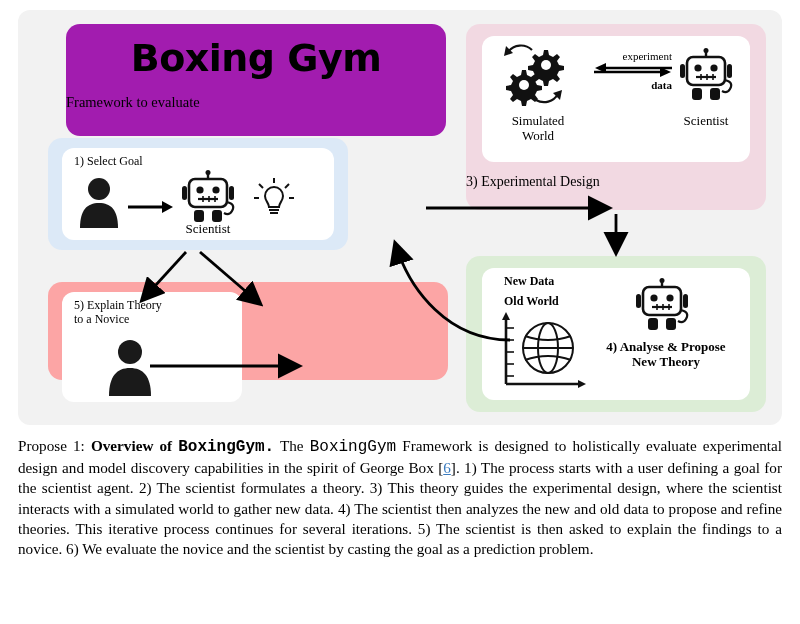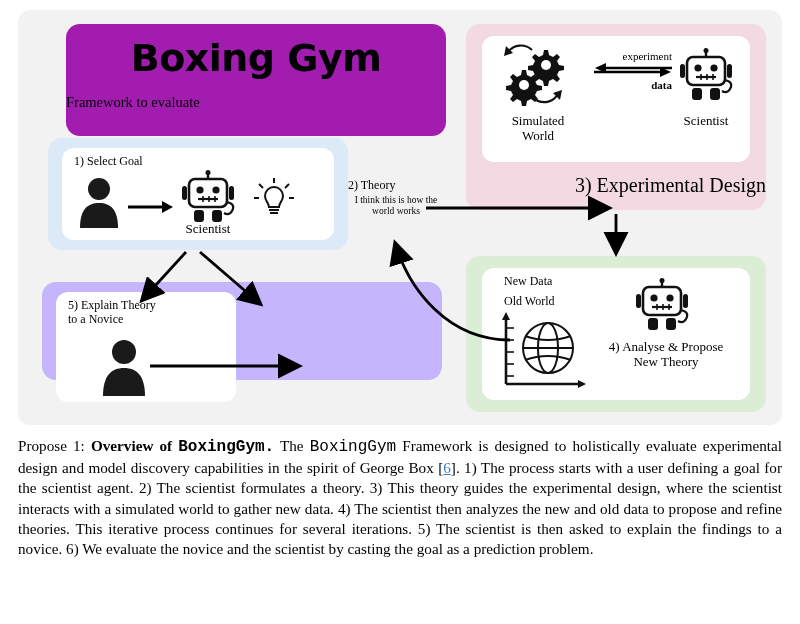--- a/index.html
+++ b/index.html
@@ -73,46 +73,47 @@
   .card-blue {
     left: 14px; top: 10px; width: 272px; height: 92px;
   }
   .lbl {
     font-family: "Liberation Serif", serif;
     font-size: 12px;
   }
 
   
   .panel-yellow {
-    left: 24px; top: 272px; width: 400px; height: 98px;
-    background: #c4b5fd;
+    left: 30px; top: 272px; width: 400px; height: 98px;
+    background: #fca5a5;
   }
   .card-y1 { left: 14px; top: 10px; width: 180px; height: 110px; }
   .card-y2 { left: 204px; top: 10px; width: 182px; height: 110px; }
 
   
   .panel-pink {
     left: 448px; top: 14px; width: 300px; height: 186px;
     background: #f2d9e2;
   }
   .card-pink { left: 16px; top: 12px; width: 268px; height: 126px; }
 
   
   .panel-green {
     left: 448px; top: 246px; width: 300px; height: 156px;
     background: #dcedd6;
+    font-weight: bold;
   }
   .card-green { left: 16px; top: 12px; width: 268px; height: 132px; }
 
   .caption-under {
     position: absolute;
     width: 100%;
-    text-align: right;
-    font-family: "Liberation Serif", serif;
-    font-size: 20px;
+    text-align: left;
+    font-family: "Liberation Serif", serif;
+    font-size: 14px;
   }
 
   
   .icon-label {
     font-family: "Liberation Serif", serif;
     font-size: 13px;
     text-align: center;
     line-height: 1.15;
   }
   .small-note {
@@ -217,27 +218,20 @@
               <line x1="2" y1="22" x2="7" y2="22"></line>
               <line x1="42" y1="22" x2="37" y2="22"></line>
             </g>
           </svg>
         </div>
 
         <div class="icon-label" style="position:absolute; left:110px; top:74px; width:72px;">Scientist</div>
       </div>
     </div>
 
-    <div style="position:absolute; left:330px; top:168px; width:96px;">
-      <div class="lbl" style="text-align:left;">2) Theory</div>
-      <div class="small-note" style="margin-top:2px;">
-        <span>I think this is how the</span><br>
-        <span>world works</span>
-      </div>
-    </div>
 
     <div class="panel panel-pink">
       <div class="inner-card card-pink">
 
         <div style="position:absolute; left:18px; top:8px;">
           <svg width="74" height="62" viewBox="0 0 74 62">
             <g fill="none" stroke="#111" stroke-width="2.2">
               <path d="M8 8 a16 16 0 0 1 24 -2"></path>
               <polygon points="6,2 4,12 13,9" fill="#111" stroke="none"></polygon>
             </g>

